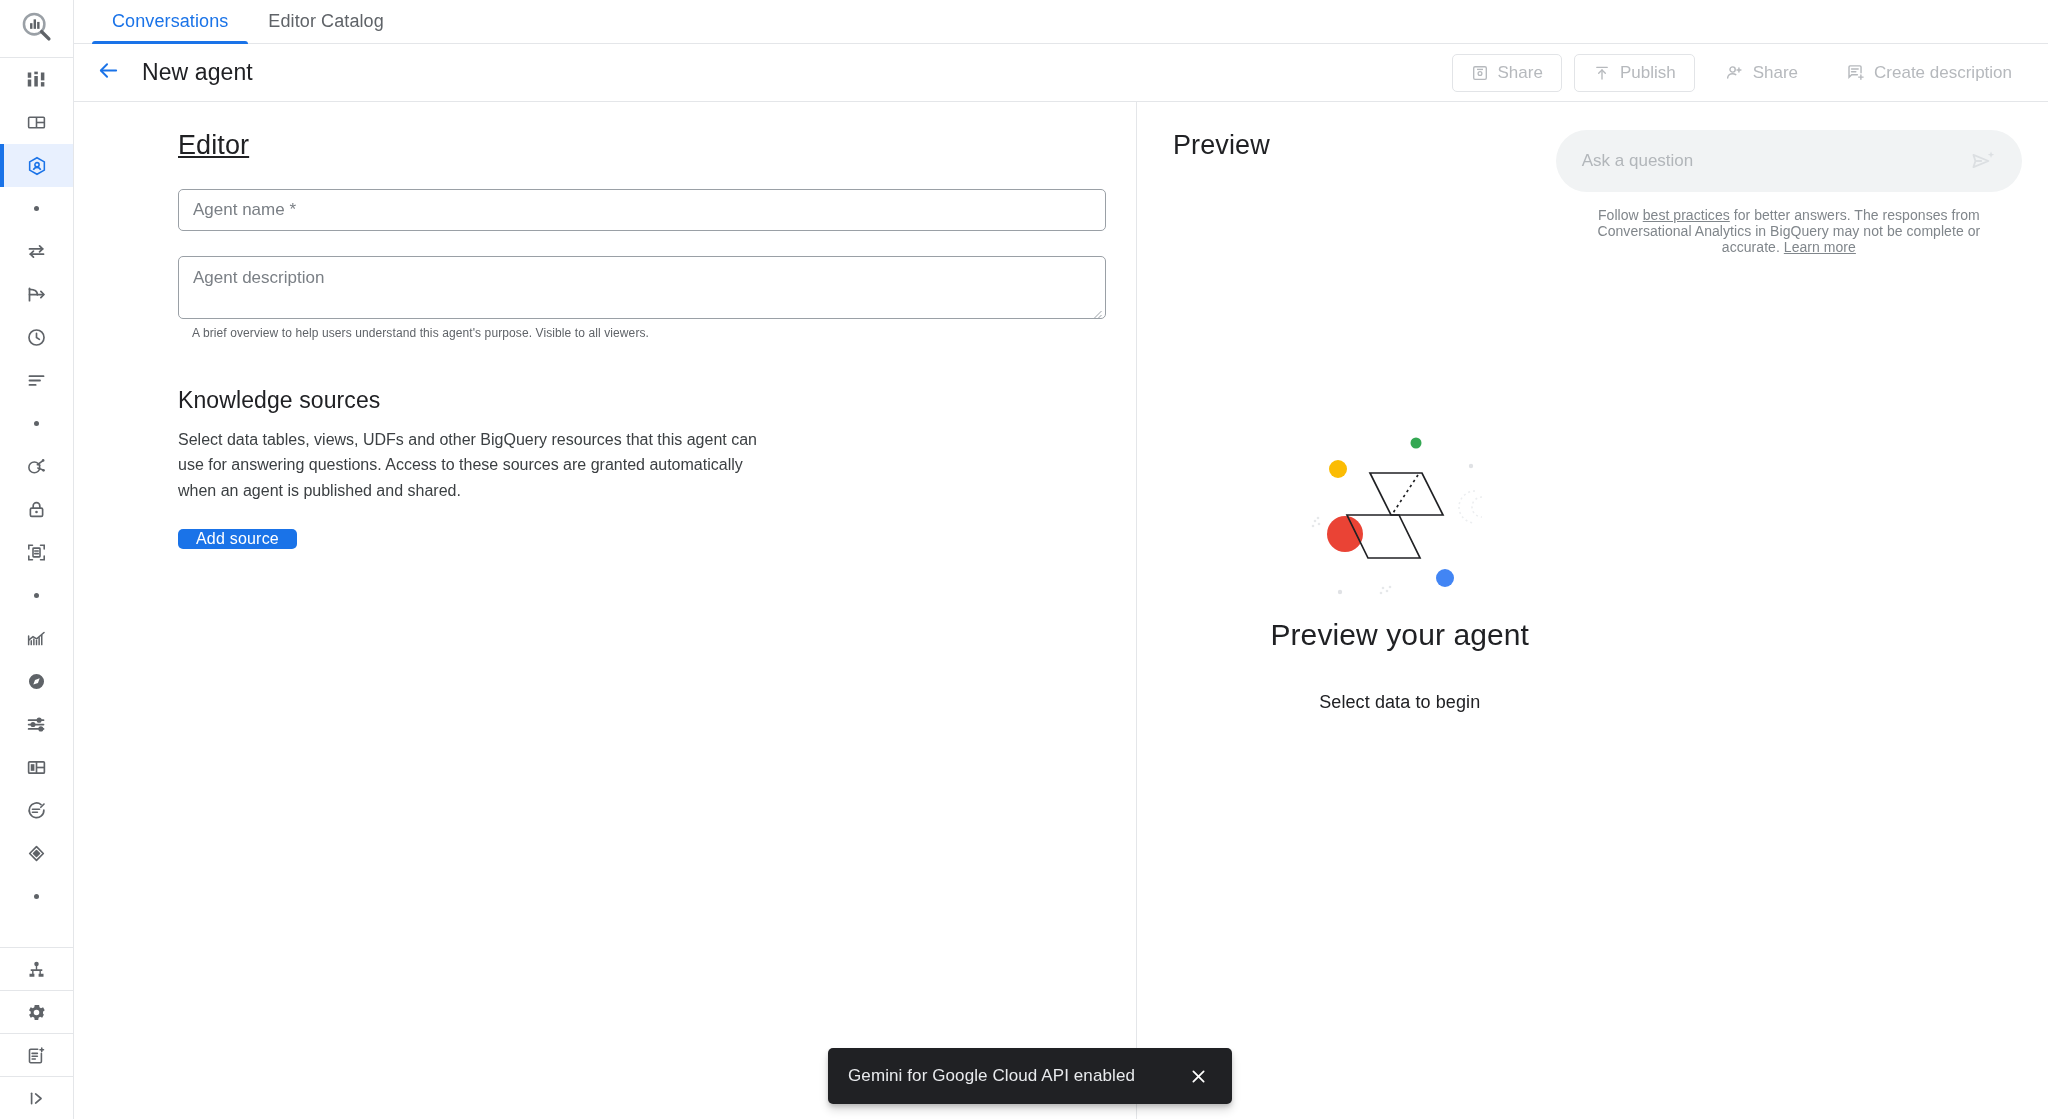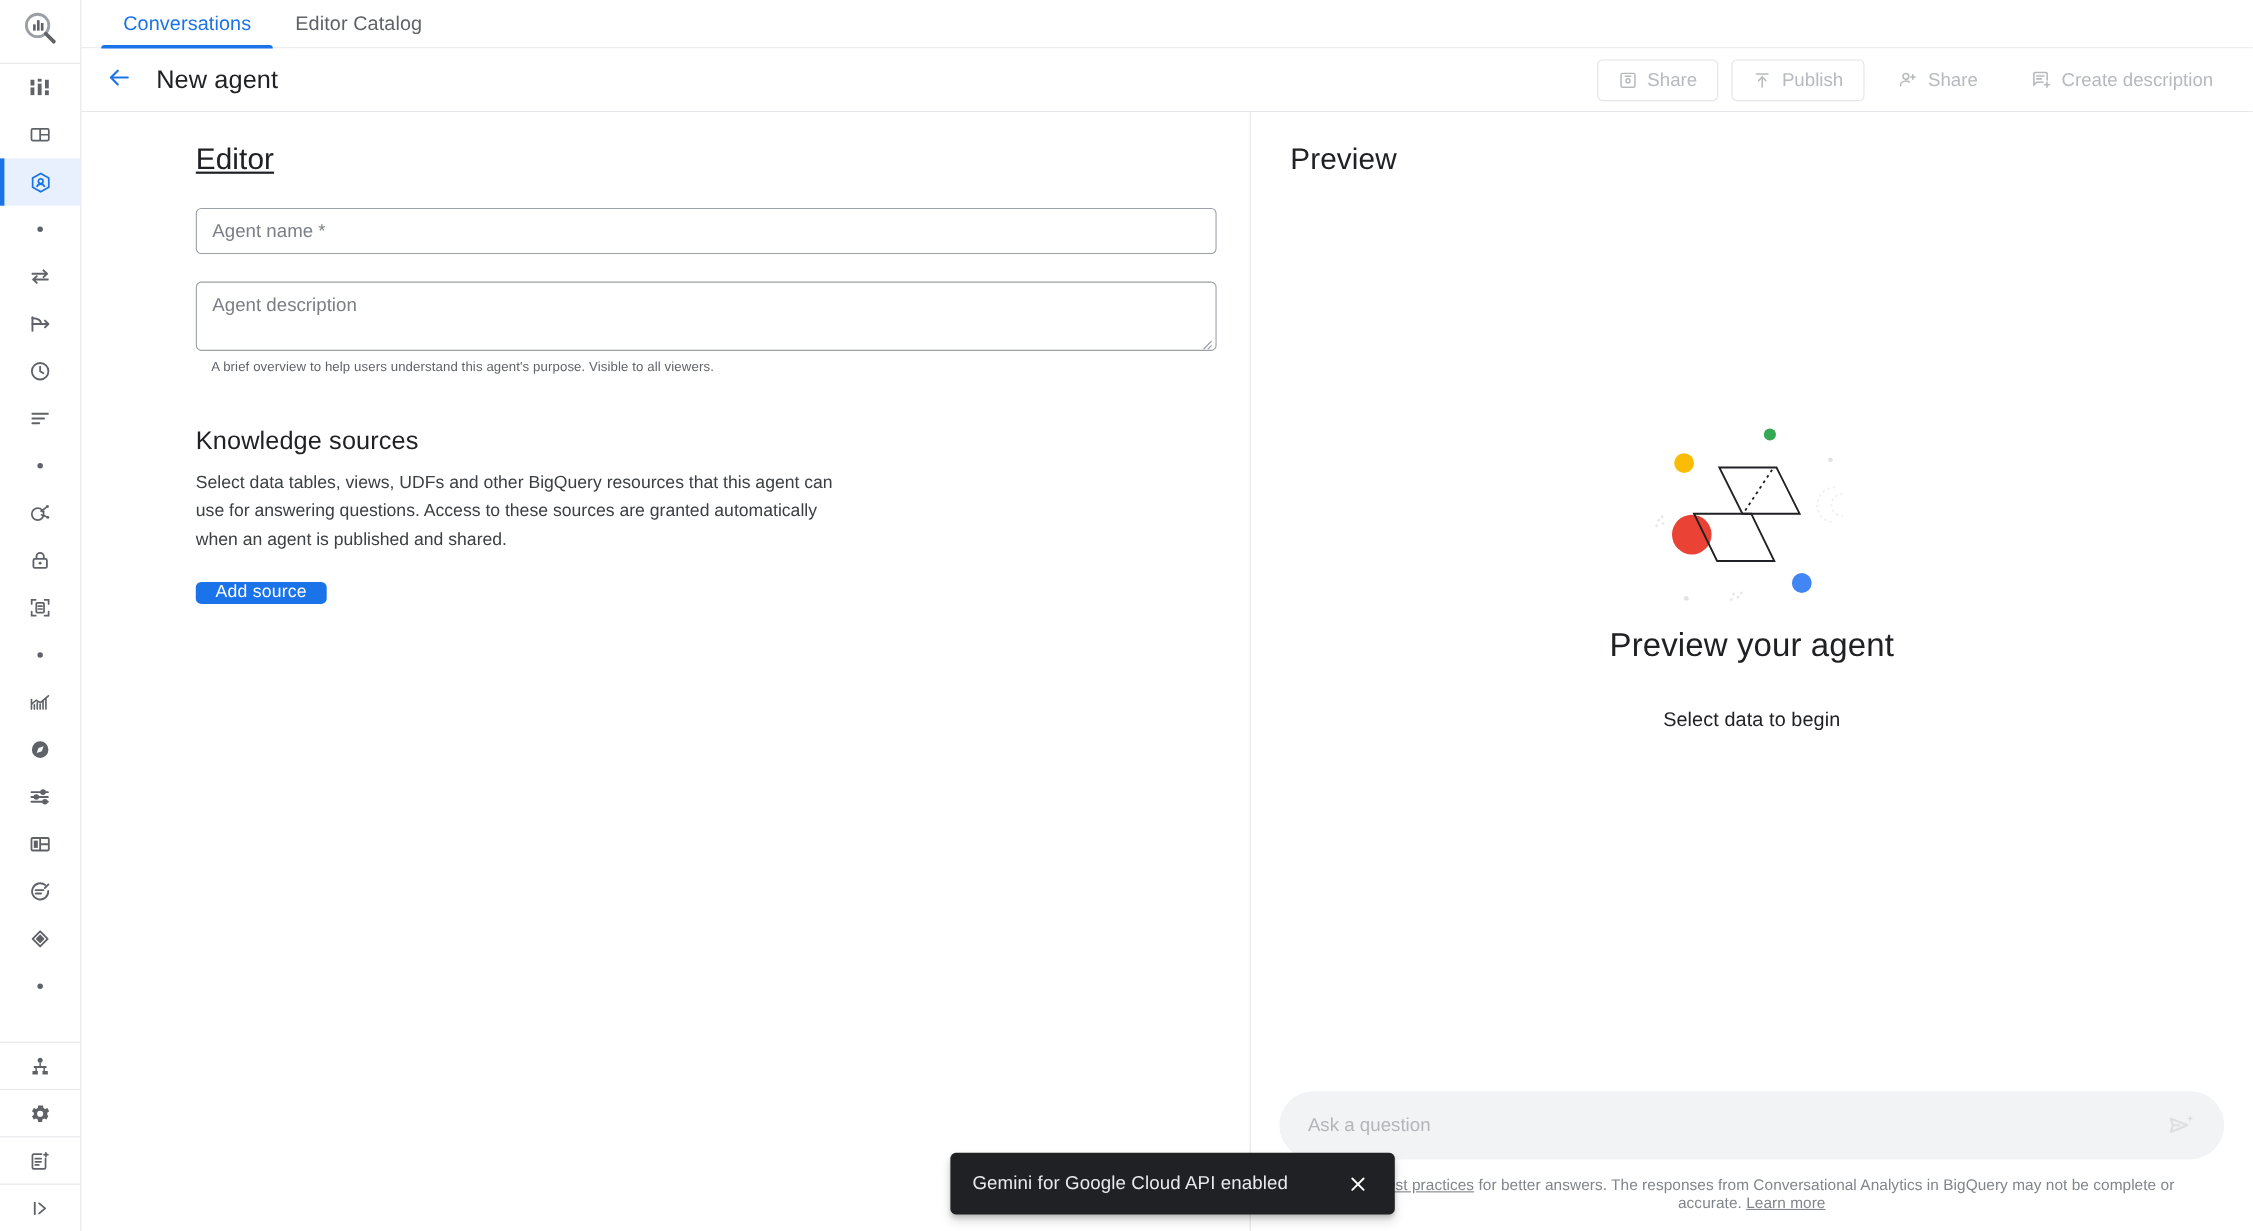--- a/index.html
+++ b/index.html
@@ -139,21 +139,21 @@
   }
   .primary-btn {
     display: inline-flex; align-items: center; justify-content: center;
     height: 20px; padding: 0 18px; background: #1a73e8; color: #fff;
     border: 0; border-radius: 5px; font-size: 16px; cursor: pointer;
     font-family: inherit; letter-spacing: .2px;
   }
 
   
   .preview-pane {
-    flex: 1 1 auto; display: flex; flex-direction: column;
+    flex: 1 1 auto; display: flex; flex-direction: row;
     padding: 28px 0 0 0; min-width: 0; position: relative;
   }
   .preview-title {
     font-size: 27px; color: #202124; font-weight: 400;
     margin: 0 0 0 36px; letter-spacing: .1px;
   }
   .preview-center {
     flex: 1 1 auto; display: flex; flex-direction: column;
     align-items: center; justify-content: center;
     padding-bottom: 120px; min-height: 0;
@@ -173,21 +173,21 @@
   .composer .ph { font-size: 17px; color: #b2b6ba; }
   .send-icon { margin-left: auto; color: #dcdfe2; display: flex; }
   .disclaimer {
     font-size: 14px; color: #80868b; text-align: center;
     padding: 15px 26px 18px 26px; letter-spacing: .05px;
   }
   .disclaimer a { color: #80868b; text-decoration: underline; }
 
   
   .toast {
-    position: absolute; left: 864px; top: 1048px;
+    position: absolute; left: 828px; top: 1048px;
     width: 404px; height: 56px; background: #202124;
     border-radius: 5px; display: flex; align-items: center;
     padding: 0 20px 0 20px; z-index: 50;
     box-shadow: 0 3px 5px -1px rgba(0,0,0,.2), 0 6px 10px 0 rgba(0,0,0,.14);
   }
   .toast-msg { color: #e8eaed; font-size: 17px; letter-spacing: .1px; }
   .toast-close {
     margin-left: auto; width: 28px; height: 28px; display: flex;
     align-items: center; justify-content: center; color: #ffffff; cursor: pointer;
   }

